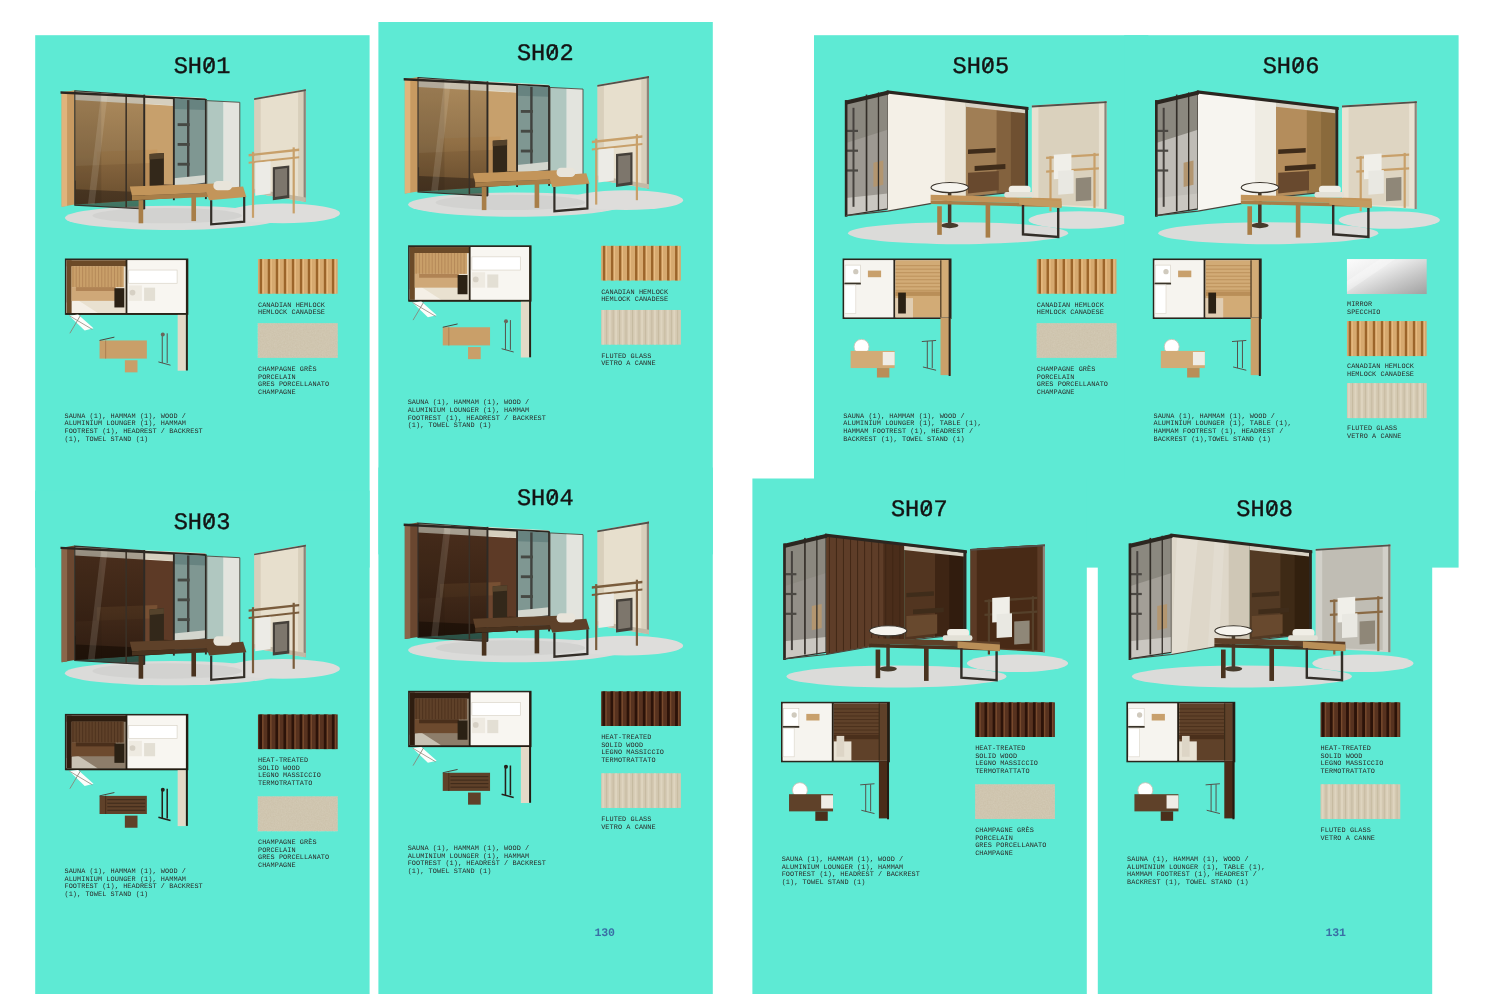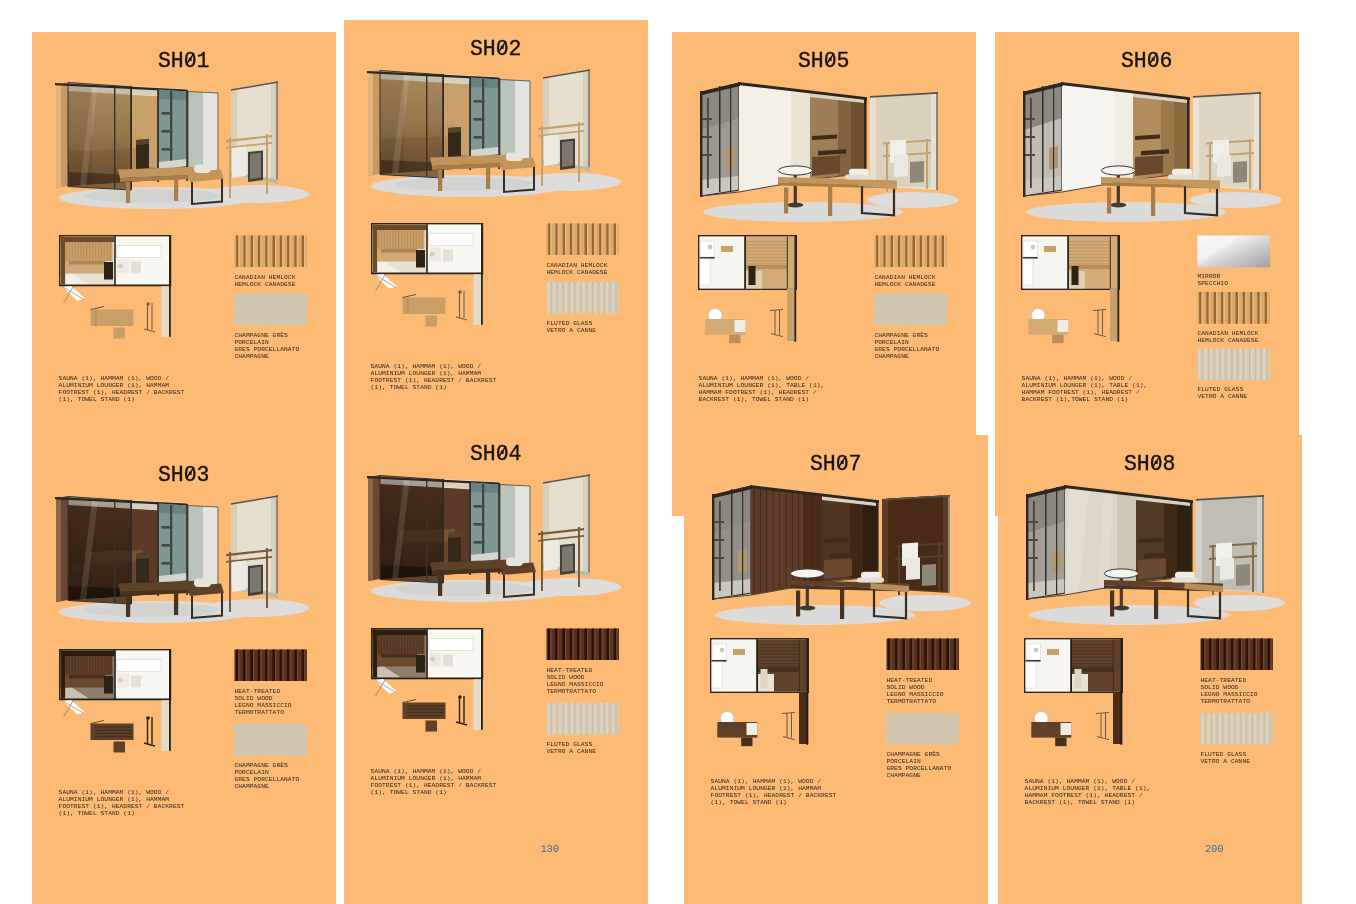--- a/index.html
+++ b/index.html
@@ -1,17 +1,17 @@
 <!DOCTYPE html>
 <html><head><meta charset="utf-8">
 <style>
 html,body{margin:0;padding:0;background:#ffffff;}
 #page{position:relative;width:1356px;height:904px;background:#ffffff;overflow:hidden;font-family:"Liberation Mono",monospace;}
-.panel{position:absolute;width:303.5px;height:484px;background:#fdba74;}
-.pageno{position:absolute;font-size:10.5px;font-weight:normal;color:#3a6ea5;letter-spacing:-.2px;}
+.panel{position:absolute;width:303.5px;height:484px;background:#5eead4;}
+.pageno{position:absolute;font-size:10.5px;font-weight:bold;color:#3a6ea5;letter-spacing:-.2px;}
 </style></head><body>
 
 <div id="page">
 
 <div class="panel" style="left:32px;top:32px">
 <svg width="303.5" height="392.5" viewBox="0 0 303.5 392.5" font-family="'Liberation Mono', monospace">
 <defs>
 <filter id="grain" x="0" y="0" width="100%" height="100%">
             <feTurbulence type="fractalNoise" baseFrequency="0.8" numOctaves="3"></feTurbulence>
             <feColorMatrix type="matrix" values="0 0 0 0 0.72 0 0 0 0 0.67 0 0 0 0 0.55 0 0 0 0.9 0"></feColorMatrix>
@@ -842,21 +842,21 @@
 <text x="202.5" y="321.4" font-size="6.25" letter-spacing=".06" fill="#2b2a28">FLUTED GLASS</text>
 <text x="202.5" y="328.3" font-size="6.25" letter-spacing=".06" fill="#2b2a28">VETRO A CANNE</text>
 
 <text x="26.6" y="347.6" font-size="6.25" letter-spacing=".06" fill="#2b2a28">SAUNA (1), HAMMAM (1), WOOD /</text>
 <text x="26.6" y="354.6" font-size="6.25" letter-spacing=".06" fill="#2b2a28">ALUMINIUM LOUNGER (1), HAMMAM</text>
 <text x="26.6" y="361.6" font-size="6.25" letter-spacing=".06" fill="#2b2a28">FOOTREST (1), HEADREST / BACKREST</text>
 <text x="26.6" y="368.6" font-size="6.25" letter-spacing=".06" fill="#2b2a28">(1), TOWEL STAND (1)</text>
 </svg>
 </div>
 
-<div class="panel" style="left:672px;top:32px">
+<div class="panel" style="left:740px;top:32px">
 <svg width="303.5" height="392.5" viewBox="0 0 303.5 392.5" font-family="'Liberation Mono', monospace">
 
 <text x="151.7" y="34.5" text-anchor="middle" font-size="21.5" letter-spacing="0" fill="#141414" font-weight="500" stroke="#141414" stroke-width=".35">SH05</text>
 <line x1="154.3" y1="32.6" x2="162.0" y2="21.2" stroke="#161616" stroke-width="1.5"></line>
 
 <g transform="translate(16,40)" style="filter:blur(.35px)">
 
 <ellipse cx="115" cy="140" rx="100" ry="10" fill="#dbdbd9"></ellipse>
 <ellipse cx="225" cy="128" rx="46" ry="8" fill="#dedddb"></ellipse>
 
@@ -1016,21 +1016,21 @@
 <text x="202.5" y="319.0" font-size="6.25" letter-spacing=".06" fill="#2b2a28">GRES PORCELLANATO</text>
 <text x="202.5" y="325.9" font-size="6.25" letter-spacing=".06" fill="#2b2a28">CHAMPAGNE</text>
 
 <text x="26.6" y="347.6" font-size="6.25" letter-spacing=".06" fill="#2b2a28">SAUNA (1), HAMMAM (1), WOOD /</text>
 <text x="26.6" y="354.6" font-size="6.25" letter-spacing=".06" fill="#2b2a28">ALUMINIUM LOUNGER (1), TABLE (1),</text>
 <text x="26.6" y="361.6" font-size="6.25" letter-spacing=".06" fill="#2b2a28">HAMMAM FOOTREST (1), HEADREST /</text>
 <text x="26.6" y="368.6" font-size="6.25" letter-spacing=".06" fill="#2b2a28">BACKREST (1), TOWEL STAND (1)</text>
 </svg>
 </div>
 
-<div class="panel" style="left:995px;top:32px">
+<div class="panel" style="left:1022px;top:32px">
 <svg width="303.5" height="392.5" viewBox="0 0 303.5 392.5" font-family="'Liberation Mono', monospace">
 
 <text x="151.7" y="34.5" text-anchor="middle" font-size="21.5" letter-spacing="0" fill="#141414" font-weight="500" stroke="#141414" stroke-width=".35">SH06</text>
 <line x1="154.3" y1="32.6" x2="162.0" y2="21.2" stroke="#161616" stroke-width="1.5"></line>
 
 <g transform="translate(16,40)" style="filter:blur(.35px)">
 
 <ellipse cx="115" cy="140" rx="100" ry="10" fill="#dbdbd9"></ellipse>
 <ellipse cx="225" cy="128" rx="46" ry="8" fill="#dedddb"></ellipse>
 
@@ -1605,13 +1605,13 @@
 
 <text x="26.6" y="347.6" font-size="6.25" letter-spacing=".06" fill="#2b2a28">SAUNA (1), HAMMAM (1), WOOD /</text>
 <text x="26.6" y="354.6" font-size="6.25" letter-spacing=".06" fill="#2b2a28">ALUMINIUM LOUNGER (1), TABLE (1),</text>
 <text x="26.6" y="361.6" font-size="6.25" letter-spacing=".06" fill="#2b2a28">HAMMAM FOOTREST (1), HEADREST /</text>
 <text x="26.6" y="368.6" font-size="6.25" letter-spacing=".06" fill="#2b2a28">BACKREST (1), TOWEL STAND (1)</text>
 </svg>
 </div>
 
 <div class="pageno" style="left:540.5px;top:842.8px">130</div>
 
-<div class="pageno" style="left:1205px;top:842.8px">200</div>
+<div class="pageno" style="left:1205px;top:842.8px">131</div>
 </div>
 </body></html>

